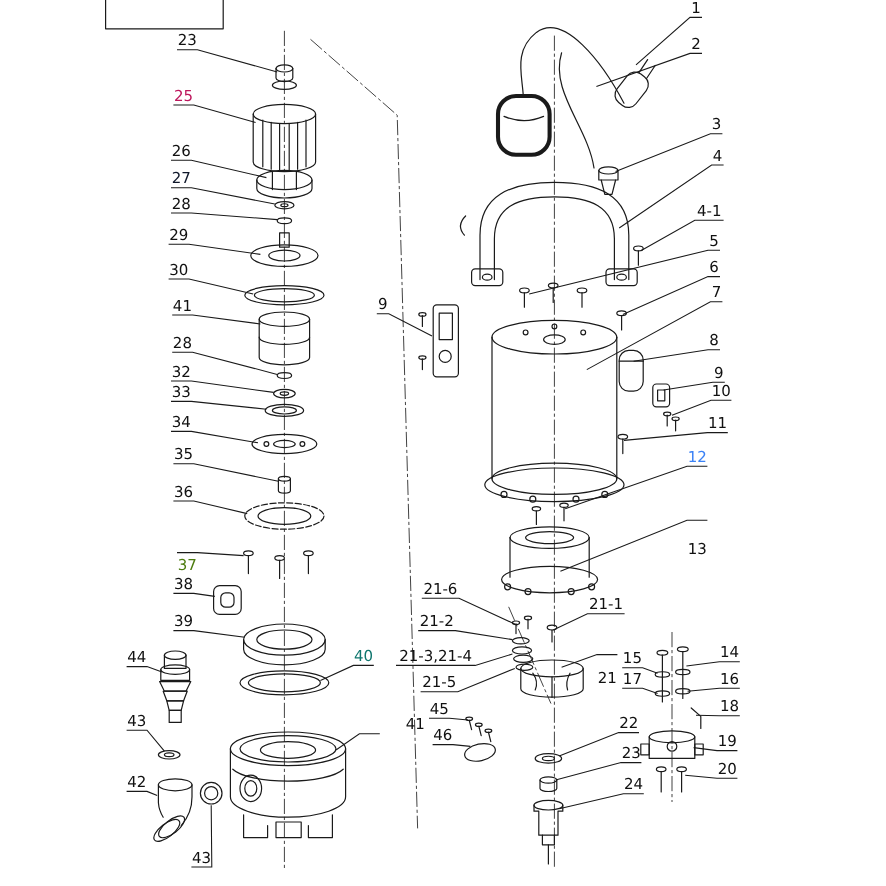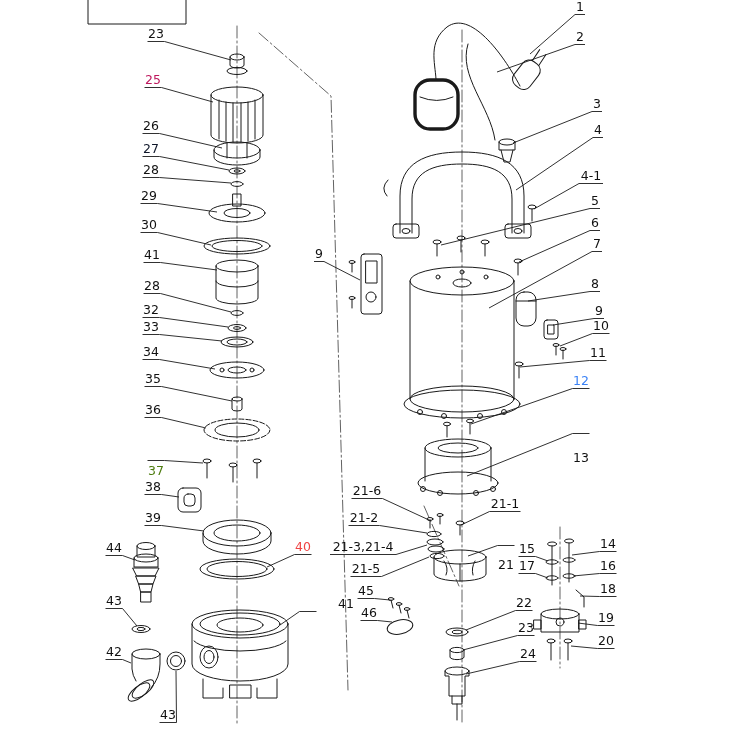--- a/index.html
+++ b/index.html
@@ -456,21 +456,21 @@
       <div class="part-label" style="left: 152px; top: 286px; color: rgb(17, 17, 17);">28</div>
       <div class="part-label" style="left: 151px; top: 310px; color: rgb(17, 17, 17);">32</div>
       <div class="part-label" style="left: 151px; top: 327px; color: rgb(17, 17, 17);">33</div>
       <div class="part-label" style="left: 151px; top: 352px; color: rgb(17, 17, 17);">34</div>
       <div class="part-label" style="left: 153px; top: 379px; color: rgb(17, 17, 17);">35</div>
       <div class="part-label" style="left: 153px; top: 410px; color: rgb(17, 17, 17);">36</div>
       <div class="part-label" style="left: 156px; top: 471px; color: #4d7c0f;">37</div>
       <div class="part-label" style="left: 153px; top: 487px; color: rgb(17, 17, 17);">38</div>
       <div class="part-label" style="left: 153px; top: 518px; color: rgb(17, 17, 17);">39</div>
       <div class="part-label" style="left: 114px; top: 548px; color: rgb(17, 17, 17);">44</div>
-      <div class="part-label" style="left: 303px; top: 547px; color: #ef4444;">40</div>
+      <div class="part-label" style="left: 303px; top: 547px; color: #0f766e;">40</div>
       <div class="part-label" style="left: 114px; top: 601px; color: rgb(17, 17, 17);">43</div>
       <div class="part-label" style="left: 308px; top: 604px; color: rgb(17, 17, 17); margin-left: 38px;">41</div>
       <div class="part-label" style="left: 114px; top: 652px; color: rgb(17, 17, 17);">42</div>
       <div class="part-label" style="left: 168px; top: 715px; color: rgb(17, 17, 17);">43</div>
       <div class="part-label" style="left: 580px; top: 7px; color: rgb(17, 17, 17);">1</div>
       <div class="part-label" style="left: 580px; top: 37px; color: rgb(17, 17, 17);">2</div>
       <div class="part-label" style="left: 597px; top: 104px; color: rgb(17, 17, 17);">3</div>
       <div class="part-label" style="left: 598px; top: 130px; color: rgb(17, 17, 17);">4</div>
       <div class="part-label" style="left: 591px; top: 176px; color: rgb(17, 17, 17);">4-1</div>
       <div class="part-label" style="left: 595px; top: 201px; color: rgb(17, 17, 17);">5</div>

